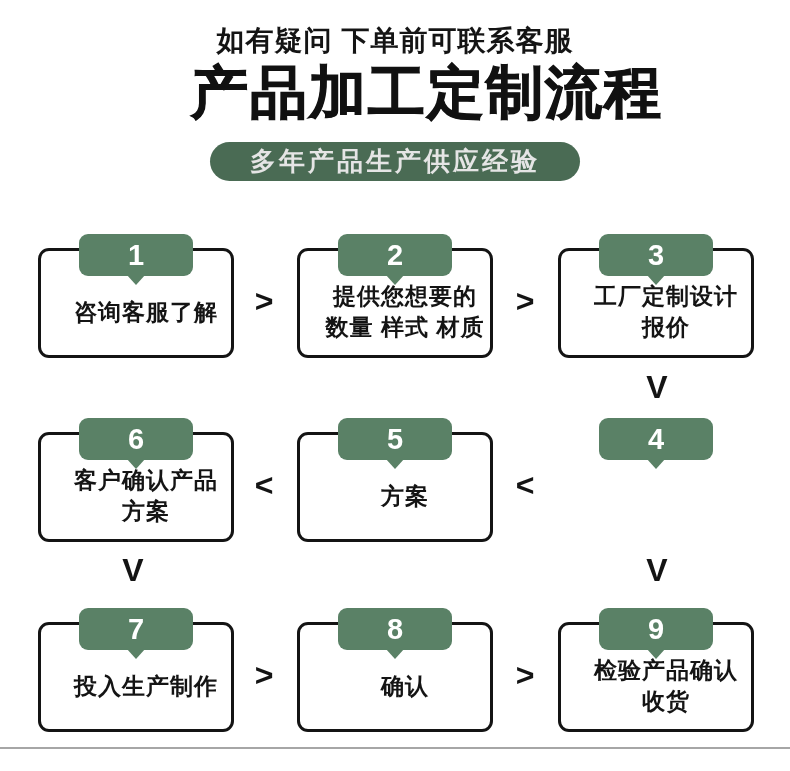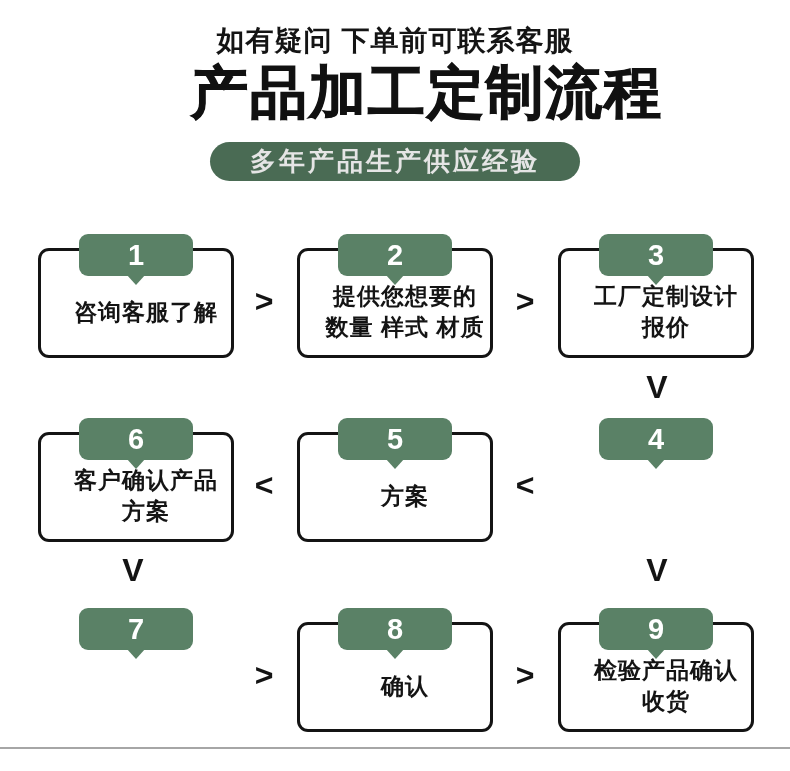--- a/index.html
+++ b/index.html
@@ -133,20 +133,23 @@
   <div class="cell c3 r2">
     <div class="tab">
       <span class="num">4</span>
     </div>
   </div>
 
   <div class="cell c1 r3">
     <div class="tab">
       <span class="num">7</span>
     </div>
+    <div class="box">
+      <div class="line">投入生产制作</div>
+    </div>
   </div>
   <div class="cell c2 r3">
     <div class="tab">
       <span class="num">8</span>
     </div>
     <div class="box">
       <div class="line">确认</div>
     </div>
   </div>
   <div class="cell c3 r3">

